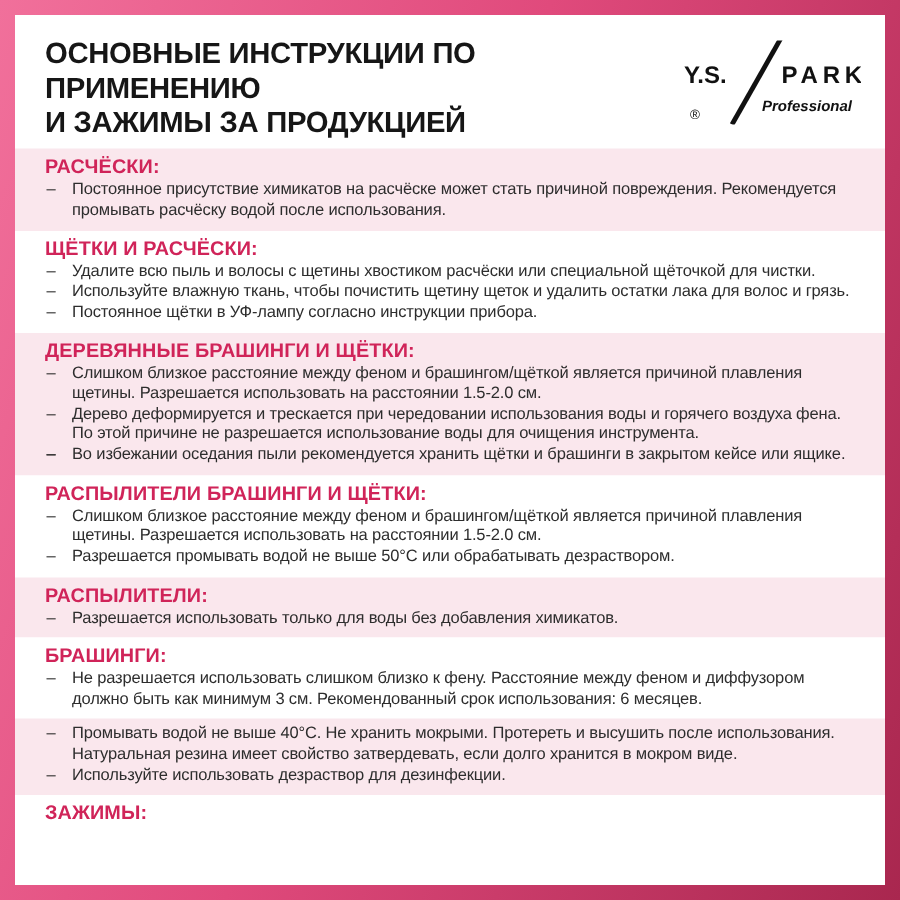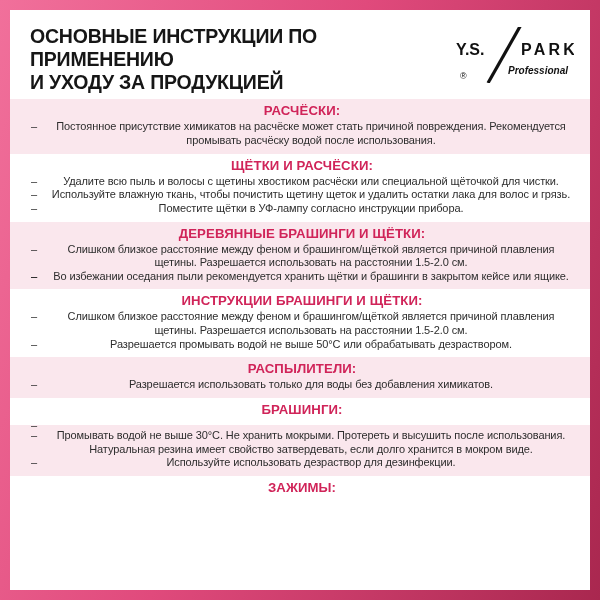--- a/index.html
+++ b/index.html
@@ -31,21 +31,21 @@
     color:var(--title);letter-spacing:-0.2px;
   }
   .logo{flex:0 0 auto;margin-top:2px;}
   .logo svg{display:block;}
   .logo text{fill:#111;font-family:"Liberation Sans","DejaVu Sans",sans-serif;}
   .brand{font-weight:bold;font-size:16px;}
   .brand-right{letter-spacing:3.2px;}
   .professional{font-weight:bold;font-style:italic;font-size:10px;}
   .reg{font-size:9px;}
   .sections{flex:1;display:flex;flex-direction:column;}
-  .section{padding:4px 16px 6px 20px;background:#ffffff;text-align:center;}
+  .section{padding:4px 16px 6px 20px;background:#ffffff;}
   .section.pink{background:var(--band-pink);}
   .section:last-child{flex:1;}
   .heading{
     margin:0 0 2px 0;font-size:13.2px;font-weight:bold;
     color:var(--accent);letter-spacing:0.1px;
   }
   .bullets{list-style:none;margin:0;padding:0;}
   .bullet{
     position:relative;padding-left:18px;
     font-size:11px;line-height:1.24;color:var(--text);
@@ -55,21 +55,21 @@
 </style>
 </head>
 <body>
 
 <div class="page">
   <div class="inner">
 
     <header class="masthead">
       <h1 class="title">
         <span>ОСНОВНЫЕ ИНСТРУКЦИИ ПО ПРИМЕНЕНИЮ</span><br>
-        <span>И УХОДУ ЗА ПРОДУКЦИЕЙ</span>
+        <span>И ЗАЖИМЫ ЗА ПРОДУКЦИЕЙ</span>
       </h1>
       <div class="logo">
         <svg width="136" height="56" viewBox="0 0 136 56">
           <text class="brand" x="18" y="28">Y.S.</text>
           <line x1="50" y1="56" x2="84" y2="-4" stroke="#111" stroke-width="3.2"></line>
           <text class="brand brand-right" x="83" y="28">PARK</text>
           <text class="professional" x="70" y="47">Professional</text>
           <text class="reg" x="22" y="52">®</text>
         </svg>
       </div>
@@ -83,63 +83,63 @@
 </ul>
   </section>
 
   <section class="section white">
     <h2 class="heading">ЩЁТКИ И РАСЧЁСКИ:</h2>
     <ul class="bullets">
   <li class="bullet"><span class="dash">–</span><span class="bullet-text">Удалите всю пыль и волосы с щетины хвостиком расчёски или специальной щёточкой для чистки.</span></li>
 
   <li class="bullet"><span class="dash">–</span><span class="bullet-text">Используйте влажную ткань, чтобы почистить щетину щеток и удалить остатки лака для волос и грязь.</span></li>
 
-  <li class="bullet"><span class="dash">–</span><span class="bullet-text">Поместите щётки в УФ-лампу согласно инструкции прибора.</span></li>
+  <li class="bullet"><span class="dash">–</span><span class="bullet-text">Постоянное щётки в УФ-лампу согласно инструкции прибора.</span></li>
 </ul>
   </section>
 
   <section class="section pink">
     <h2 class="heading">ДЕРЕВЯННЫЕ БРАШИНГИ И ЩЁТКИ:</h2>
     <ul class="bullets">
   <li class="bullet"><span class="dash">–</span><span class="bullet-text">Слишком близкое расстояние между феном и брашингом/щёткой является причиной плавления щетины. Разрешается использовать на расстоянии 1.5-2.0 см.</span></li>
 
-  <li class="bullet"><span class="dash">–</span></li>
+  <li class="bullet"><span class="dash">–</span><span class="bullet-text">Дерево деформируется и трескается при чередовании использования воды и горячего воздуха фена. По этой причине не разрешается использование воды для очищения инструмента.</span></li>
 
   <li class="bullet"><span class="dash">–</span></li>
 
   <li class="bullet"><span class="dash">–</span><span class="bullet-text">Во избежании оседания пыли рекомендуется хранить щётки и брашинги в закрытом кейсе или ящике.</span></li>
 </ul>
   </section>
 
   <section class="section white">
-    <h2 class="heading">ИНСТРУКЦИИ БРАШИНГИ И ЩЁТКИ:</h2>
+    <h2 class="heading">РАСПЫЛИТЕЛИ БРАШИНГИ И ЩЁТКИ:</h2>
     <ul class="bullets">
   <li class="bullet"><span class="dash">–</span><span class="bullet-text">Слишком близкое расстояние между феном и брашингом/щёткой является причиной плавления щетины. Разрешается использовать на расстоянии 1.5-2.0 см.</span></li>
 
   <li class="bullet"><span class="dash">–</span><span class="bullet-text">Разрешается промывать водой не выше 50°C или обрабатывать дезраствором.</span></li>
 </ul>
   </section>
 
   <section class="section pink">
     <h2 class="heading">РАСПЫЛИТЕЛИ:</h2>
     <ul class="bullets">
   <li class="bullet"><span class="dash">–</span><span class="bullet-text">Разрешается использовать только для воды без добавления химикатов.</span></li>
 </ul>
   </section>
 
   <section class="section white">
     <h2 class="heading">БРАШИНГИ:</h2>
     <ul class="bullets">
-  <li class="bullet"><span class="dash">–</span></li>
+  <li class="bullet"><span class="dash">–</span><span class="bullet-text">Не разрешается использовать слишком близко к фену. Расстояние между феном и диффузором должно быть как минимум 3 см. Рекомендованный срок использования: 6 месяцев.</span></li>
 </ul>
   </section>
 
   <section class="section pink">
     <ul class="bullets">
-  <li class="bullet"><span class="dash">–</span><span class="bullet-text">Промывать водой не выше 30°C. Не хранить мокрыми. Протереть и высушить после использования. Натуральная резина имеет свойство затвердевать, если долго хранится в мокром виде.</span></li>
+  <li class="bullet"><span class="dash">–</span><span class="bullet-text">Промывать водой не выше 40°C. Не хранить мокрыми. Протереть и высушить после использования. Натуральная резина имеет свойство затвердевать, если долго хранится в мокром виде.</span></li>
 
   <li class="bullet"><span class="dash">–</span><span class="bullet-text">Используйте использовать дезраствор для дезинфекции.</span></li>
 </ul>
   </section>
 
   <section class="section white">
     <h2 class="heading">ЗАЖИМЫ:</h2>
 
   </section>
 </main>

